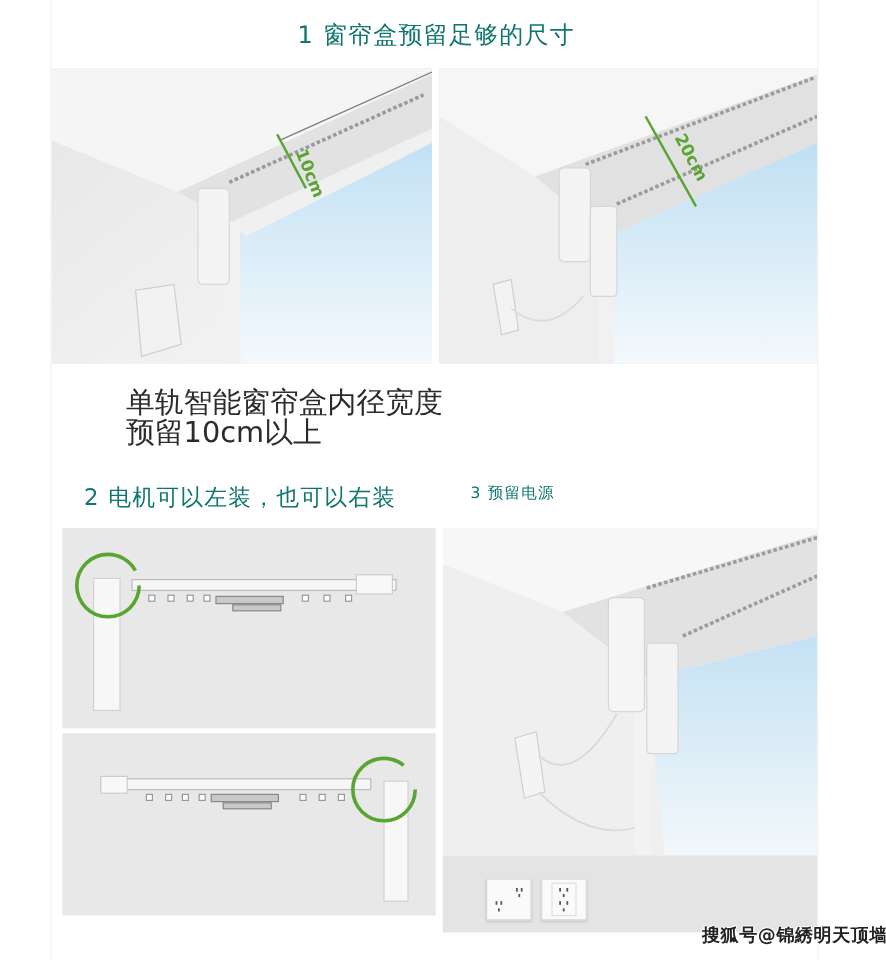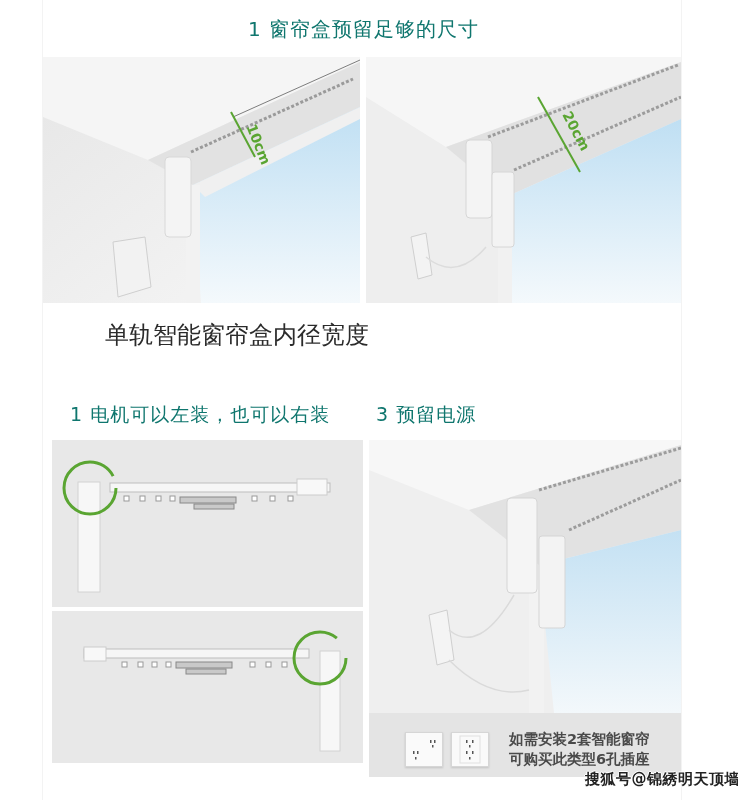--- a/index.html
+++ b/index.html
@@ -12,21 +12,21 @@
   .page-frame {
     position: absolute; left: 42px; top: 0; width: 638px; height: 800px;
     background: #ffffff;
     border-left: 1px solid #f3f3f3; border-right: 1px solid #f3f3f3;
   }
   .section-title {
     position: absolute; font-size: 20px; color: #0f766e; letter-spacing: 1px; white-space: nowrap;
   }
   #title-1 { left: 248px; top: 16px; }
   #title-2 { left: 70px; top: 402px; font-size: 19px; }
-  #title-3 { left: 376px; top: 402px; font-size: 19px; }
+  #title-3 { left: 392px; top: 402px; font-size: 13px; }
 
   .photo {
     position: absolute; overflow: hidden; background: #ececec;
   }
   #photo-single { left: 43px; top: 57px; width: 317px; height: 246px; }
   #photo-double { left: 366px; top: 57px; width: 315px; height: 246px; }
   #photo-power { left: 369px; top: 440px; width: 312px; height: 273px; }
   .photo svg { position: absolute; left: 0; top: 0; width: 100%; height: 100%; }
 
   .caption {
@@ -115,25 +115,26 @@
     <rect x="126" y="115" width="22" height="75" rx="3" fill="#f3f3f3" stroke="#d6d6d6"></rect>
     <path d="M45,180 L60,176 L66,218 L52,222 Z" fill="#f3f3f3" stroke="#cfcfcf"></path>
     <path d="M60,200 Q90,225 120,190" fill="none" stroke="#dcdcdc" stroke-width="1.5"></path>
     <line x1="172" y1="40" x2="214" y2="115" stroke="#5aa532" stroke-width="2"></line>
     <text x="180" y="60" fill="#5aa532" font-size="14" font-weight="bold" transform="rotate(62 190 72)">20cm</text>
   </svg>
 </div>
 
 <div id="caption-single" class="caption">
   <div>单轨智能窗帘盒内径宽度</div>
+  <div>预留10cm以上</div>
 </div>
 <div id="caption-double" class="caption">
 </div>
 
-<div id="title-2" class="section-title">1 电机可以左装，也可以右装</div>
+<div id="title-2" class="section-title">2 电机可以左装，也可以右装</div>
 
 <div id="diagram-left" class="diagram">
   <svg viewBox="0 0 311 167" preserveAspectRatio="none">
     <rect x="26" y="42" width="22" height="110" fill="#f7f7f7" stroke="#d2d2d2"></rect>
     <rect x="58" y="43" width="220" height="9" fill="#f6f6f6" stroke="#bdbdbd"></rect>
     <rect x="245" y="39" width="30" height="16" fill="#f8f8f8" stroke="#ccc"></rect>
     <g fill="#fff" stroke="#999">
       <rect x="72" y="56" width="5" height="5"></rect>
         <rect x="88" y="56" width="5" height="5"></rect>
       <rect x="104" y="56" width="5" height="5"></rect>
@@ -212,19 +213,15 @@
       <g fill="#555">
           <rect x="14" y="7" width="1.5" height="3"></rect>
           <rect x="20" y="7" width="1.5" height="3"></rect>
           <rect x="17" y="12" width="1.5" height="2.5"></rect>
       <rect x="14" y="18" width="1.5" height="3"></rect>
           <rect x="20" y="18" width="1.5" height="3"></rect>
           <rect x="17" y="24" width="1.5" height="2.5"></rect>
         </g>
     </svg>
   </div>
-  <div class="power-note">
-    <div>如需安装2套智能窗帘</div>
-    <div>可购买此类型6孔插座</div>
-  </div>
 </div>
 
 <div class="watermark">搜狐号@锦綉明天顶墙</div>
 
 </body></html>

